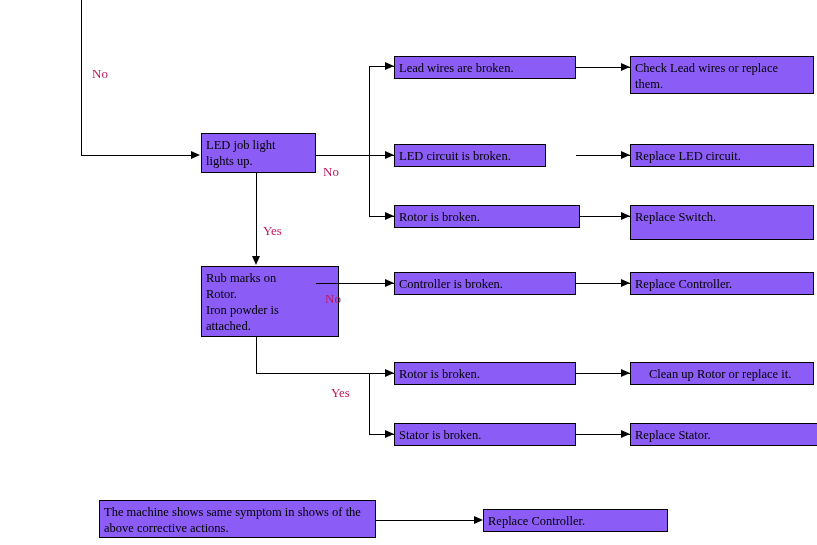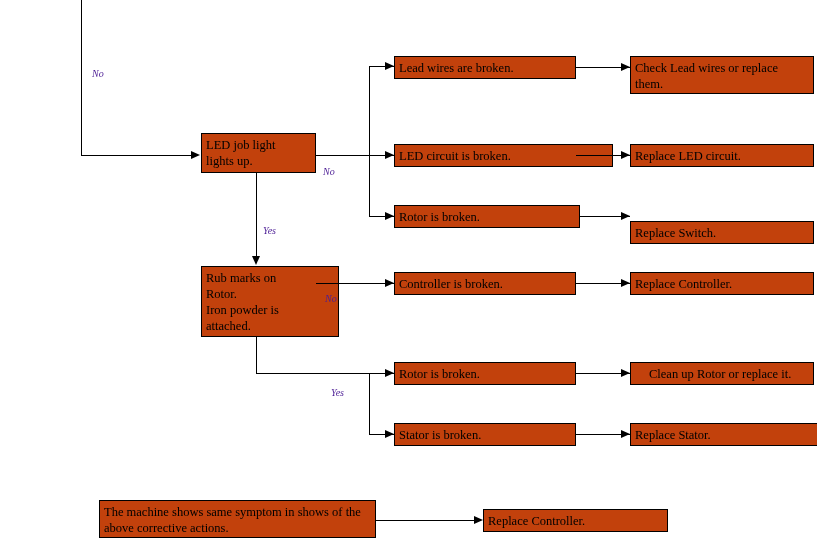--- a/index.html
+++ b/index.html
@@ -12,34 +12,33 @@
     width: 817px;
     height: 545px;
     background: #ffffff;
     font-family: "Liberation Serif", "DejaVu Serif", serif;
     overflow: hidden;
   }
   .box {
     position: absolute;
     box-sizing: border-box;
     border: 1px solid #000000;
-    background: #c2410c;
+    background: #8b5cf6;
     font-size: 12.5px;
     line-height: 16px;
     color: #000000;
     padding: 3px 0 0 4px;
     white-space: pre-line;
   }
   .lbl {
     position: absolute;
-    font-size: 10px;
+    font-size: 13px;
     line-height: 14px;
-    color: #4c1d95;
+    color: #be185d;
     white-space: nowrap;
-    font-style: italic;
   }
   .hline {
     position: absolute;
     height: 0;
     border-top: 1.6px solid #000000;
   }
   .vline {
     position: absolute;
     width: 0;
     border-left: 1.6px solid #000000;
@@ -97,21 +96,21 @@
 
   <div class="vline" style="left:256px; top:337px; height:37px;"></div>
   <div class="hline" style="left:256px; top:373px; width:138px;"></div>
   <div class="arrow" style="left:385px; top:369px;"></div>
   <div class="vline" style="left:369px; top:373px; height:62px;"></div>
   <div class="hline" style="left:369px; top:434px; width:25px;"></div>
   <div class="arrow" style="left:385px; top:430px;"></div>
 
   <div class="box" style="left:394px; top:56px; width:182px; height:23px;">Lead wires are broken.</div>
 
-  <div class="box" style="left:394px; top:144px; width:219px; height:23px;">LED circuit is broken.</div>
+  <div class="box" style="left:394px; top:144px; width:152px; height:23px;">LED circuit is broken.</div>
 
   <div class="box" style="left:394px; top:205px; width:186px; height:23px;">Rotor is broken.</div>
 
   <div class="box" style="left:394px; top:272px; width:182px; height:23px;">Controller is broken.</div>
 
   <div class="box" style="left:394px; top:362px; width:182px; height:23px;">Rotor is broken.</div>
 
   <div class="box" style="left:394px; top:423px; width:182px; height:23px;">Stator is broken.</div>
 
   <div class="hline" style="left:576px; top:67px; width:54px;"></div>
@@ -130,21 +129,21 @@
   <div class="arrow" style="left:621px; top:369px;"></div>
 
   <div class="hline" style="left:576px; top:434px; width:54px;"></div>
   <div class="arrow" style="left:621px; top:430px;"></div>
 
   <div class="box" style="left:630px; top:56px; width:184px; height:38px;">Check Lead wires or replace
 them.</div>
 
   <div class="box" style="left:630px; top:144px; width:184px; height:23px;">Replace LED circuit.</div>
 
-  <div class="box" style="left:630px; top:205px; width:184px; height:23px;margin-top:16px;">Replace Switch.</div>
+  <div class="box" style="left:630px; top:205px; width:184px; height:35px;">Replace Switch.</div>
 
   <div class="box" style="left:630px; top:272px; width:184px; height:23px;">Replace Controller.</div>
 
   <div class="box" style="left:630px; top:362px; width:184px; height:23px;padding-left:18px;">Clean up Rotor or replace it.</div>
 
   <div class="box" style="left:630px; top:423px; width:208px; height:23px;">Replace Stator.</div>
 
   <div class="box" style="left:99px; top:500px; width:277px; height:38px;">The machine shows same symptom in shows of the
 above corrective actions.</div>
 

